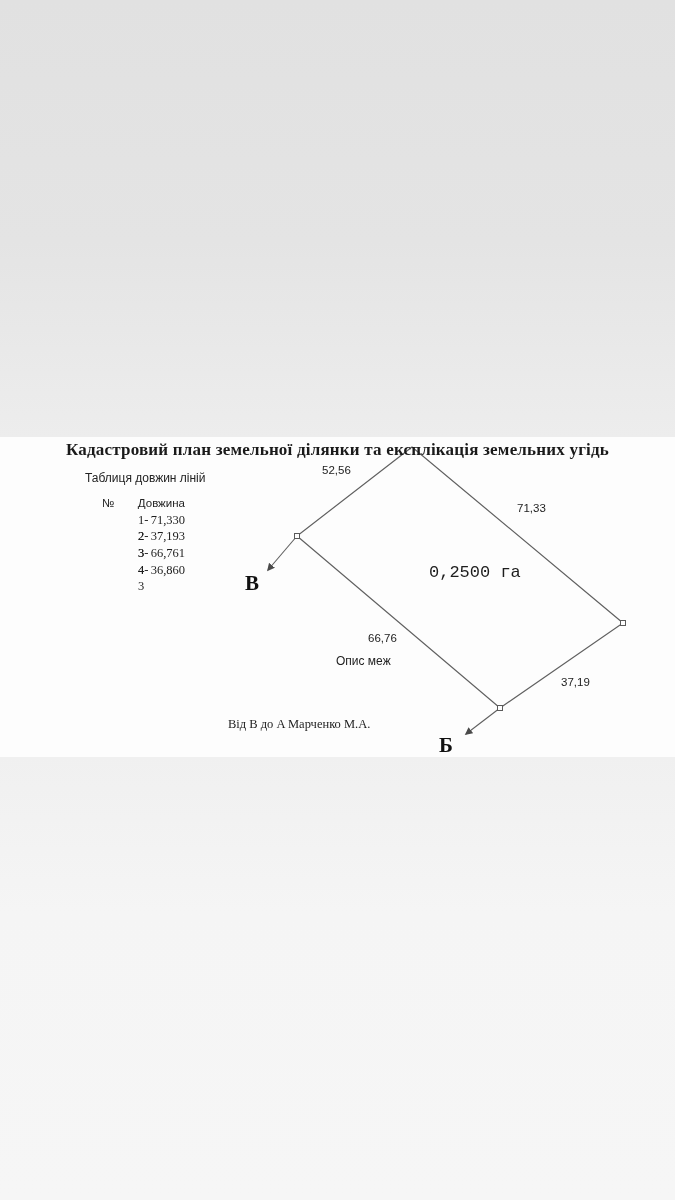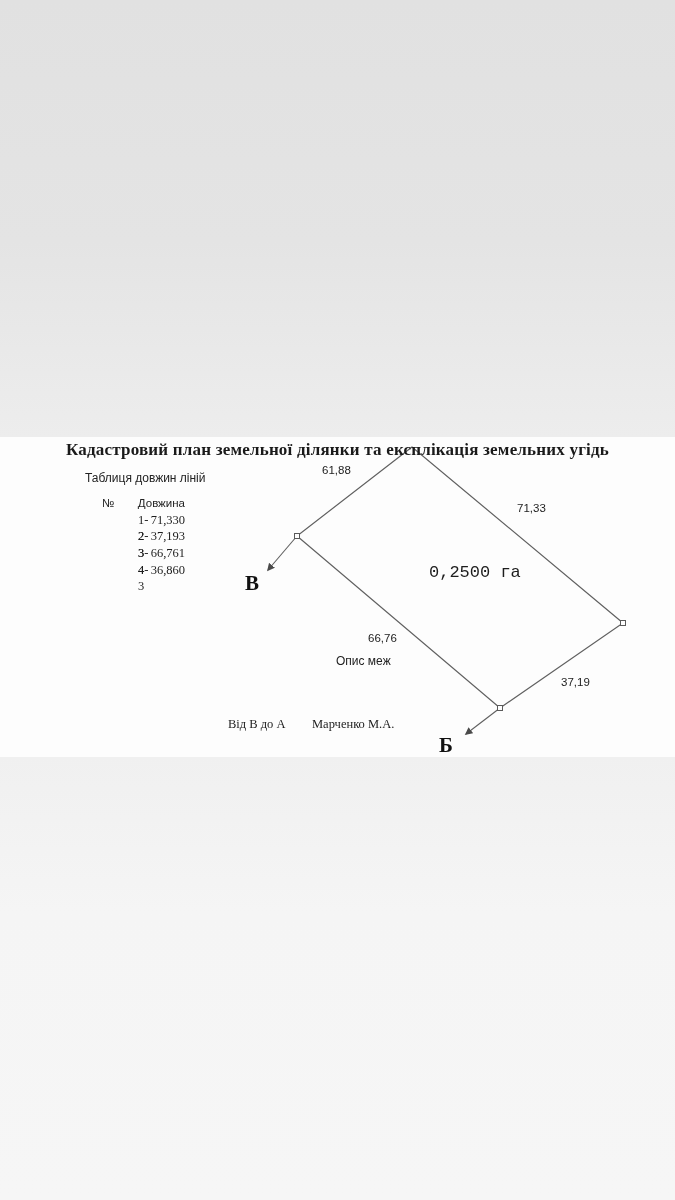--- a/index.html
+++ b/index.html
@@ -94,29 +94,29 @@
           <span class="c1">3-4</span>
           <span class="c2">66,761</span>
         </div>
         <div class="lrow ldata">
           <span class="c1">4-3</span>
           <span class="c2">36,860</span>
         </div>
       </div>
     </div>
 
-    <div class="mlabel" style="left:322px;top:27px;">61,88</div>
+    <div class="mlabel" style="left:322px;top:27px;">52,56</div>
     <div class="mlabel" style="left:517px;top:65px;">71,33</div>
     <div class="area-label" style="left:429px;top:126px;">0,2500 га</div>
     <div class="mlabel" style="left:368px;top:195px;">66,76</div>
     <div class="mlabel" style="left:561px;top:239px;">37,19</div>
 
     <div class="pt" style="left:245px;top:134px;">В</div>
     <div class="pt" style="left:439px;top:296px;">Б</div>
 
     <div class="bounds-title">Опис меж</div>
-    <div class="brow" style="top:279px;gap:24px;">
+    <div class="brow" style="top:279px;">
       <span class="seg">Від В до А</span>
       <span class="own">Марченко М.А.</span>
     </div>
 
   </div>
 </div>
 
 </body></html>

